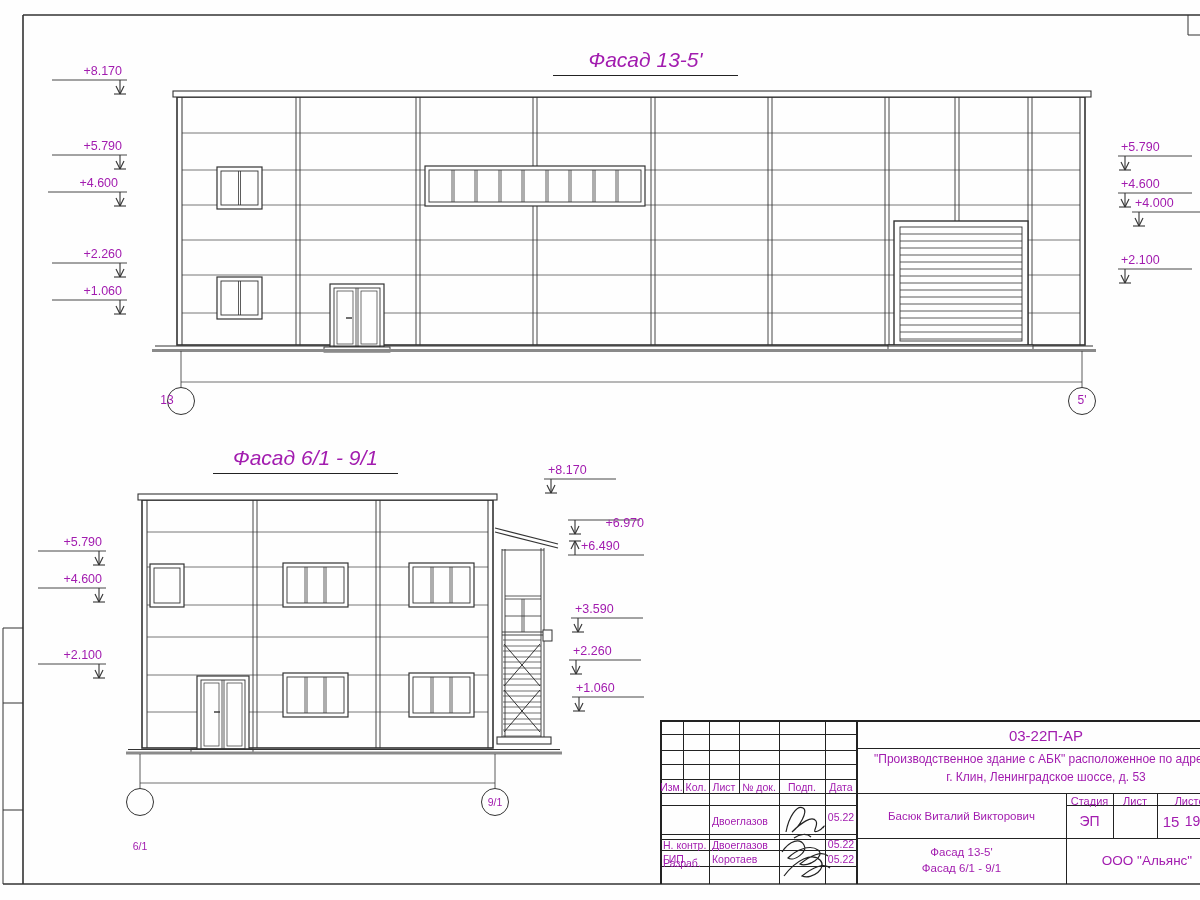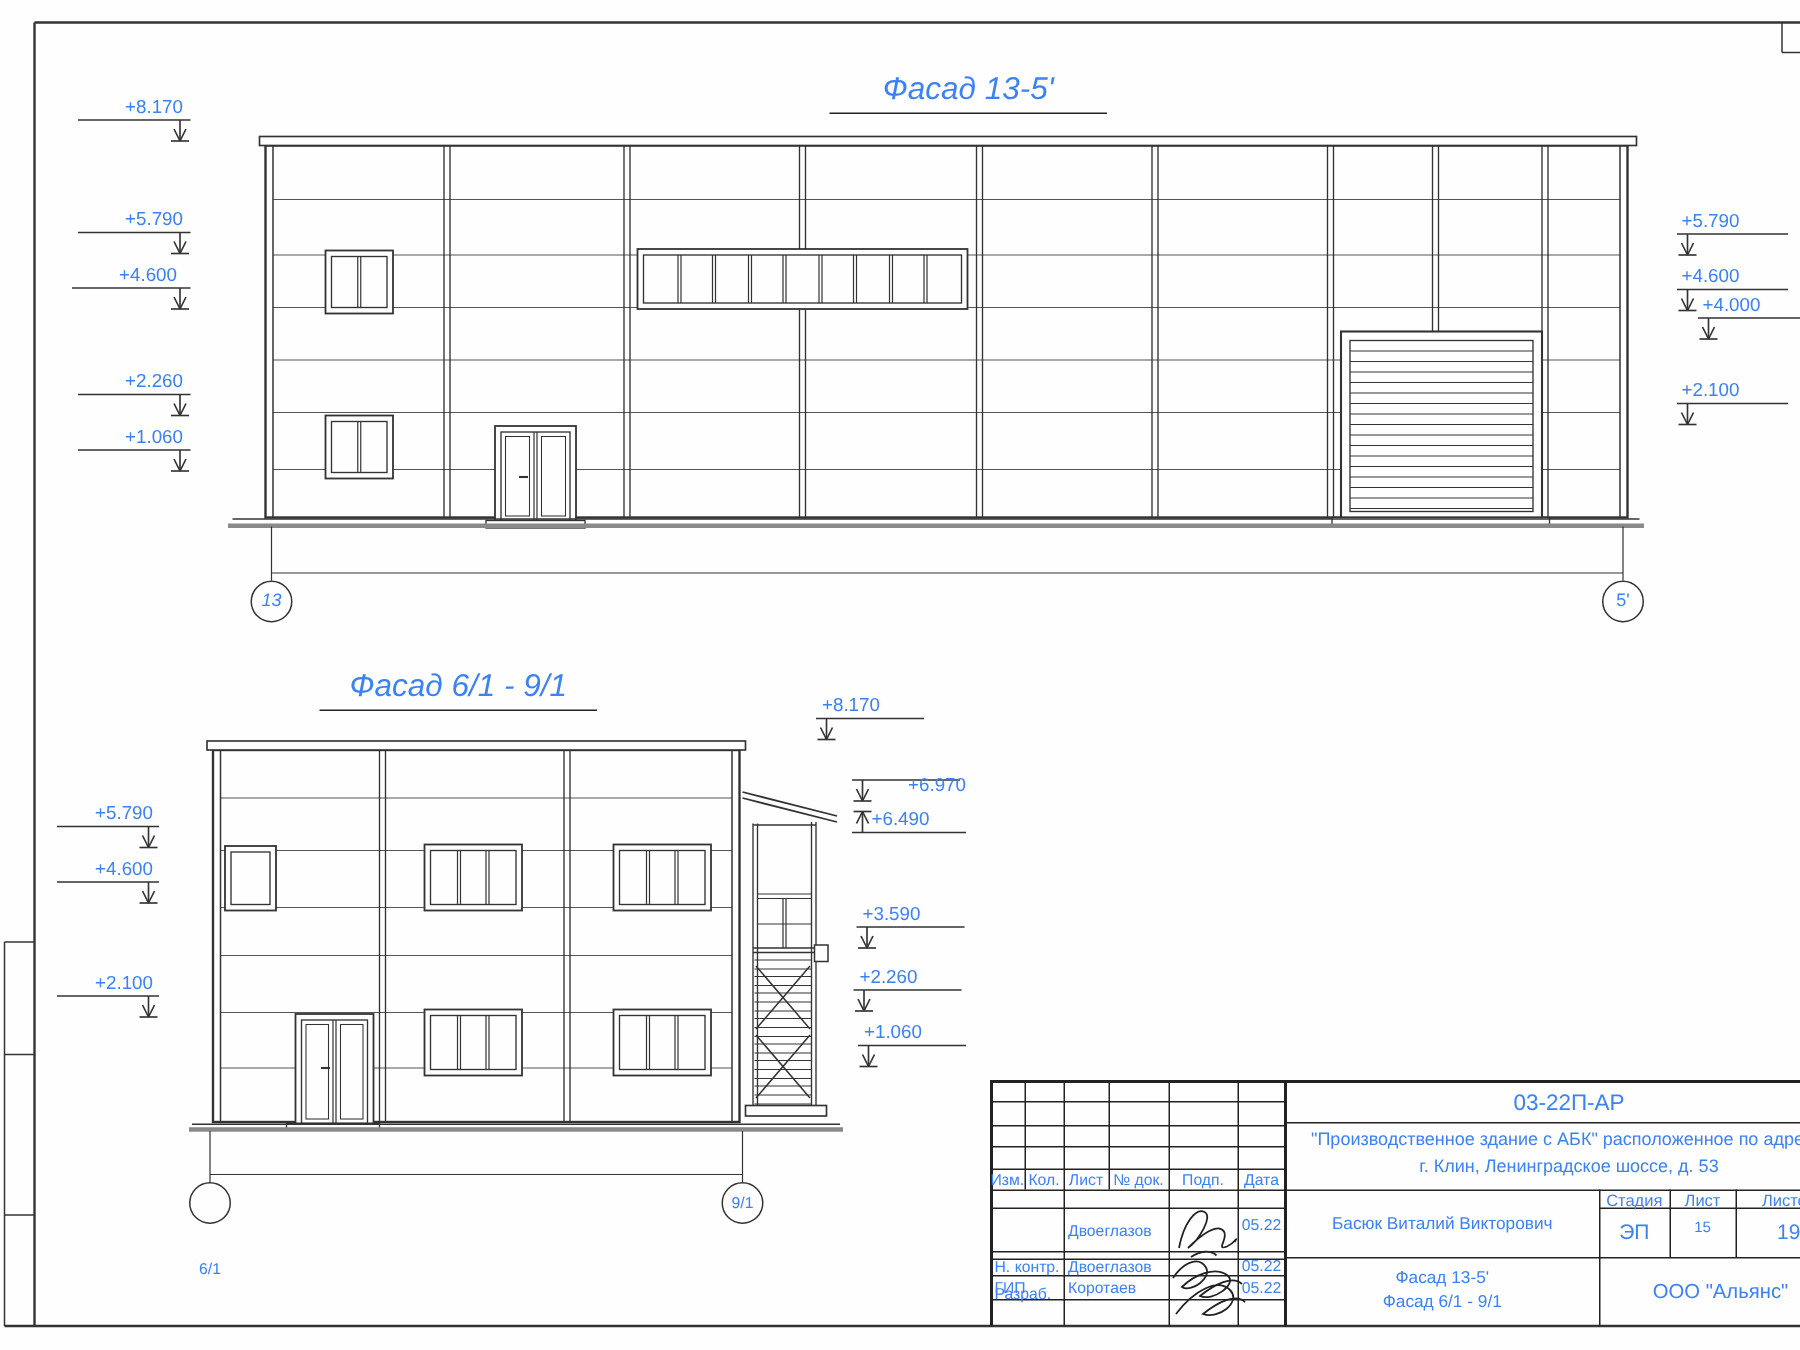--- a/index.html
+++ b/index.html
@@ -1,19 +1,19 @@
 <!DOCTYPE html>
 <html><head>
 <meta charset="utf-8">
 <style>
   html,body{margin:0;padding:0;}
   body{width:1200px;height:900px;position:relative;overflow:hidden;
        background:#fefefe;font-family:"Liberation Sans",sans-serif;}
   svg{position:absolute;left:0;top:0;}
-  .t{position:absolute;color:#3b82f6;font-family:"Liberation Sans",sans-serif;
+  .t{position:absolute;color:#a21caf;font-family:"Liberation Sans",sans-serif;
      white-space:nowrap;line-height:1.15;}
   .c{text-align:center;}
   .r{text-align:right;}
   .elev{font-size:12.5px;width:72px;}
   .axis{font-size:12px;}
   .ftitle{font-style:italic;font-size:21px;border-bottom:1.4px solid #222;
           padding-bottom:3px;text-align:center;}
   .hl,.vl{position:absolute;background:#222;}
   .tbtxt{font-size:10.5px;}
 </style>
@@ -203,21 +203,21 @@
 <div class="t elev r" style="left:50px;top:139px;">+5.790</div>
 <div class="t elev r" style="left:46px;top:176px;">+4.600</div>
 <div class="t elev r" style="left:50px;top:247px;">+2.260</div>
 <div class="t elev r" style="left:50px;top:284px;">+1.060</div>
 
 <div class="t elev" style="left:1121px;top:140px;">+5.790</div>
 <div class="t elev" style="left:1121px;top:177px;">+4.600</div>
 <div class="t elev" style="left:1135px;top:196px;">+4.000</div>
 <div class="t elev" style="left:1121px;top:253px;">+2.100</div>
 
-<div class="t axis c" style="left:166px;top:394px;width:30px;font-style:italic;">13</div>
+<div class="t axis c" style="left:152px;top:394px;width:30px;">13</div>
 <div class="t axis c" style="left:1067px;top:394px;width:30px;">5'</div>
 
 <div class="t ftitle" style="left:213px;top:446px;width:185px;">Фасад 6/1 - 9/1</div>
 
 <div class="t elev r" style="left:30px;top:535px;">+5.790</div>
 <div class="t elev r" style="left:30px;top:572px;">+4.600</div>
 <div class="t elev r" style="left:30px;top:648px;">+2.100</div>
 
 <div class="t elev" style="left:548px;top:463px;">+8.170</div>
 <div class="t elev" style="left:572px;top:516px;text-align:right;">+6.970</div>
@@ -281,19 +281,19 @@
 
   <div class="t c" style="left:857px;top:727px;width:378px;font-size:15px;">03-22П-АР</div>
   <div class="t c" style="left:857px;top:753px;width:378px;font-size:12px;">"Производственное здание с АБК" расположенное по адресу:</div>
   <div class="t c" style="left:857px;top:771px;width:378px;font-size:12px;">г. Клин, Ленинградское шоссе, д. 53</div>
   <div class="t c" style="left:857px;top:810px;width:209px;font-size:11.5px;">Басюк Виталий Викторович</div>
 
   <div class="t c" style="left:1066px;top:795px;width:47px;font-size:11px;">Стадия</div>
   <div class="t c" style="left:1113px;top:795px;width:44px;font-size:11px;">Лист</div>
   <div class="t c" style="left:1157px;top:795px;width:71px;font-size:11px;">Листов</div>
   <div class="t c" style="left:1066px;top:813px;width:47px;font-size:14px;">ЭП</div>
-  <div class="t c" style="left:1113px;top:813px;width:44px;font-size:10px;">15</div>
+  <div class="t c" style="left:1113px;top:813px;width:44px;font-size:15px;padding-left:36px;">15</div>
   <div class="t c" style="left:1157px;top:813px;width:71px;font-size:14px;">19</div>
 
   <div class="t c" style="left:857px;top:846px;width:209px;font-size:11.5px;">Фасад 13-5'</div>
   <div class="t c" style="left:857px;top:862px;width:209px;font-size:11.5px;">Фасад 6/1 - 9/1</div>
   <div class="t c" style="left:1066px;top:853px;width:162px;font-size:13.5px;">ООО "Альянс"</div>
 </div>
 
 </body></html>

